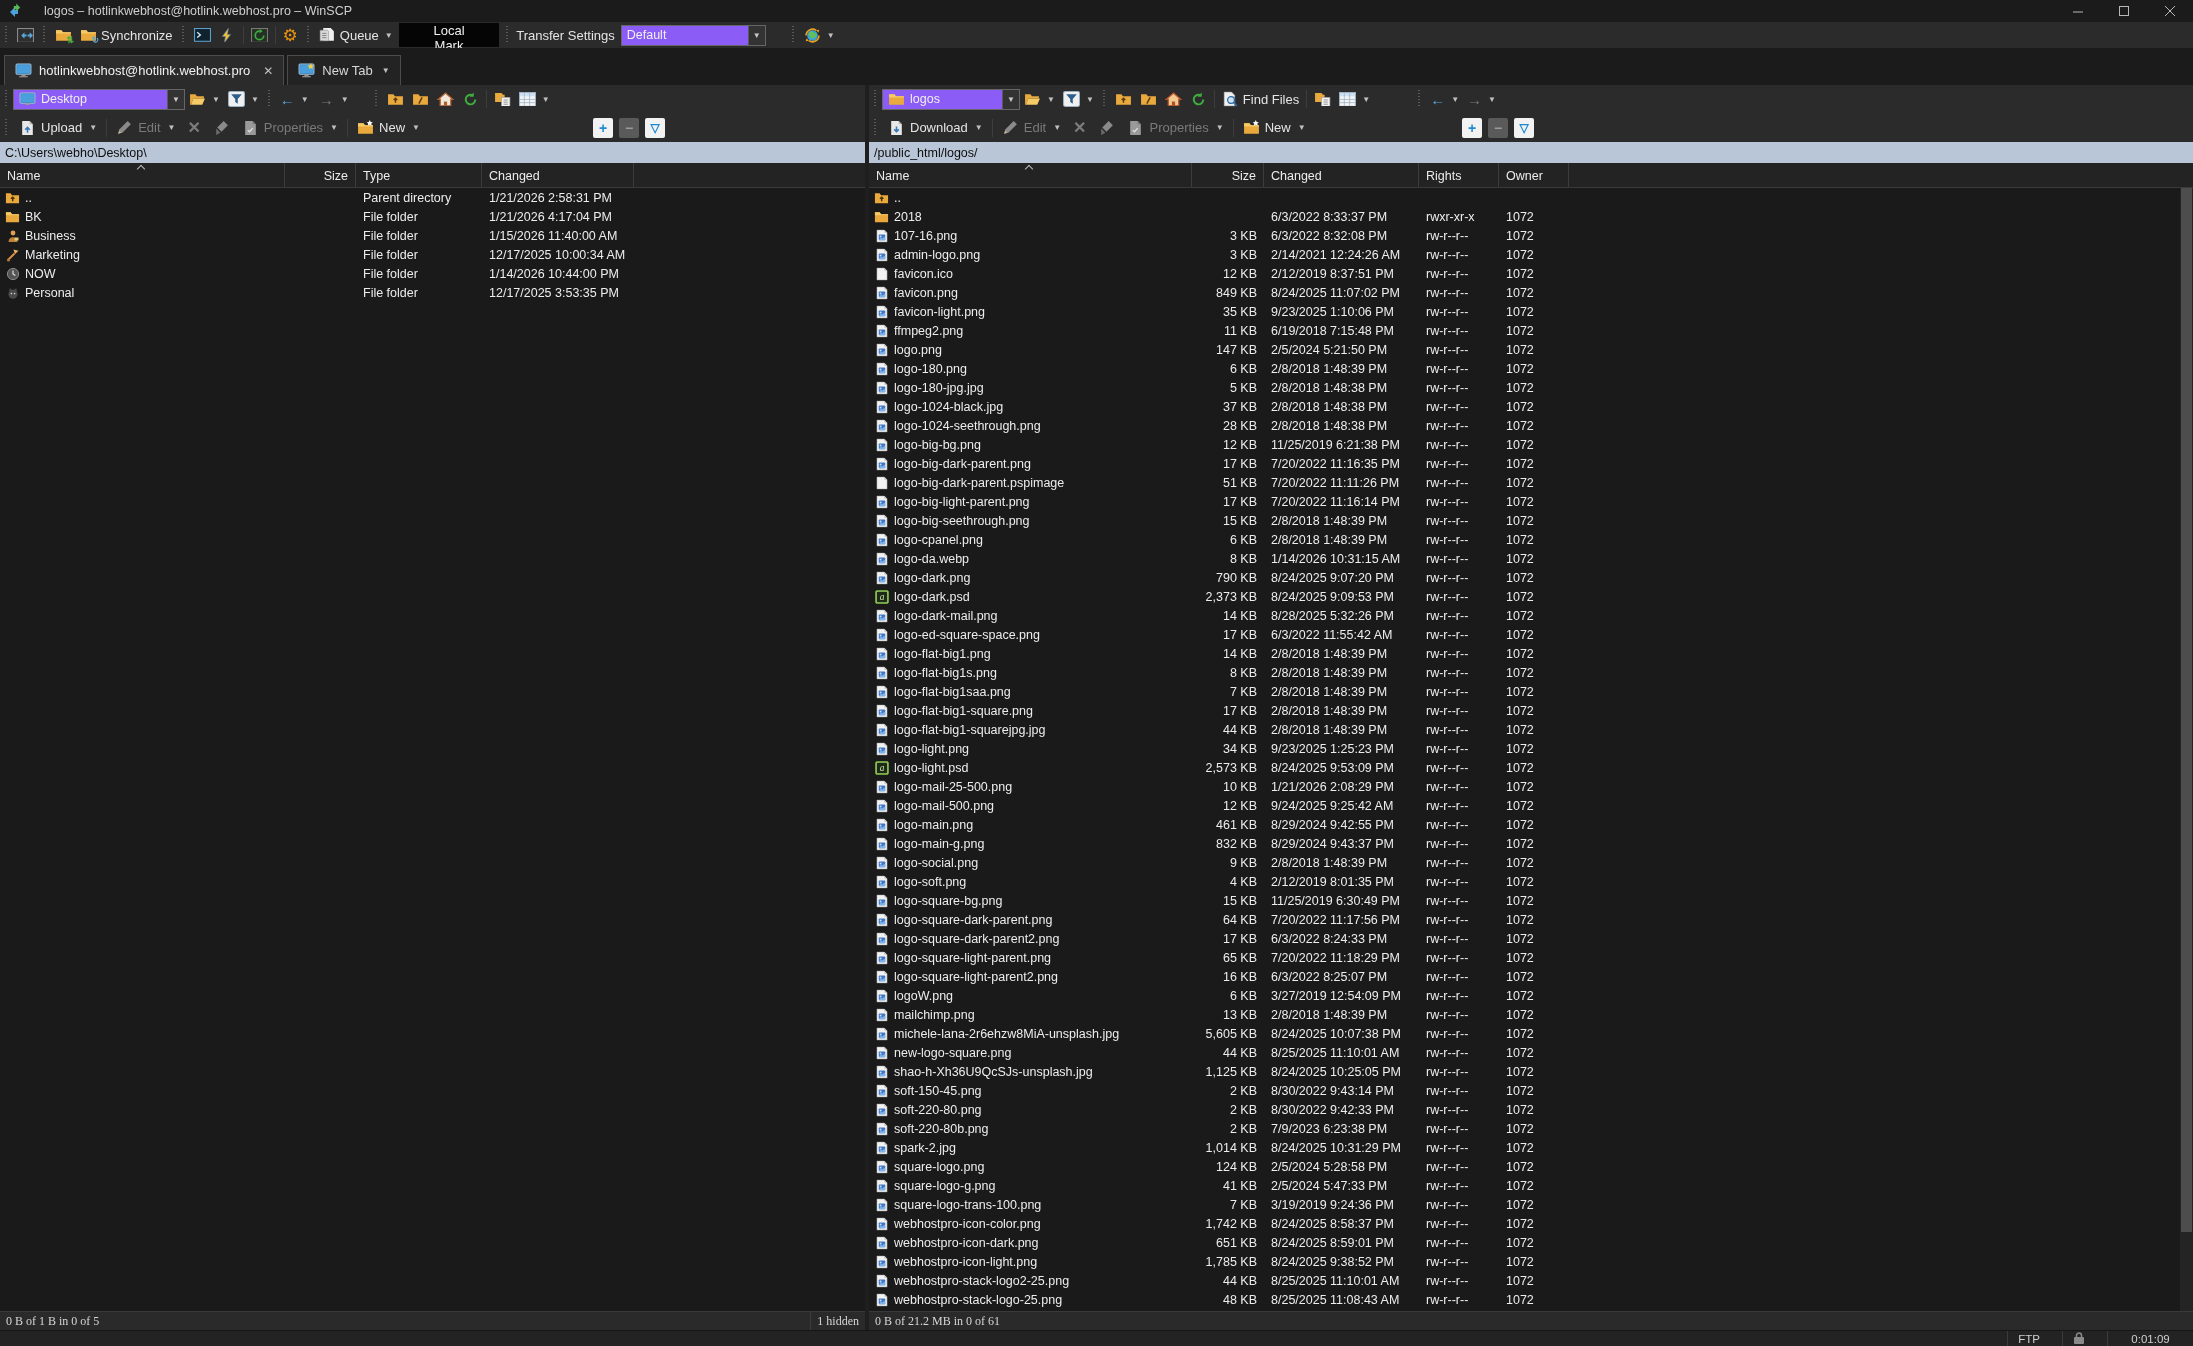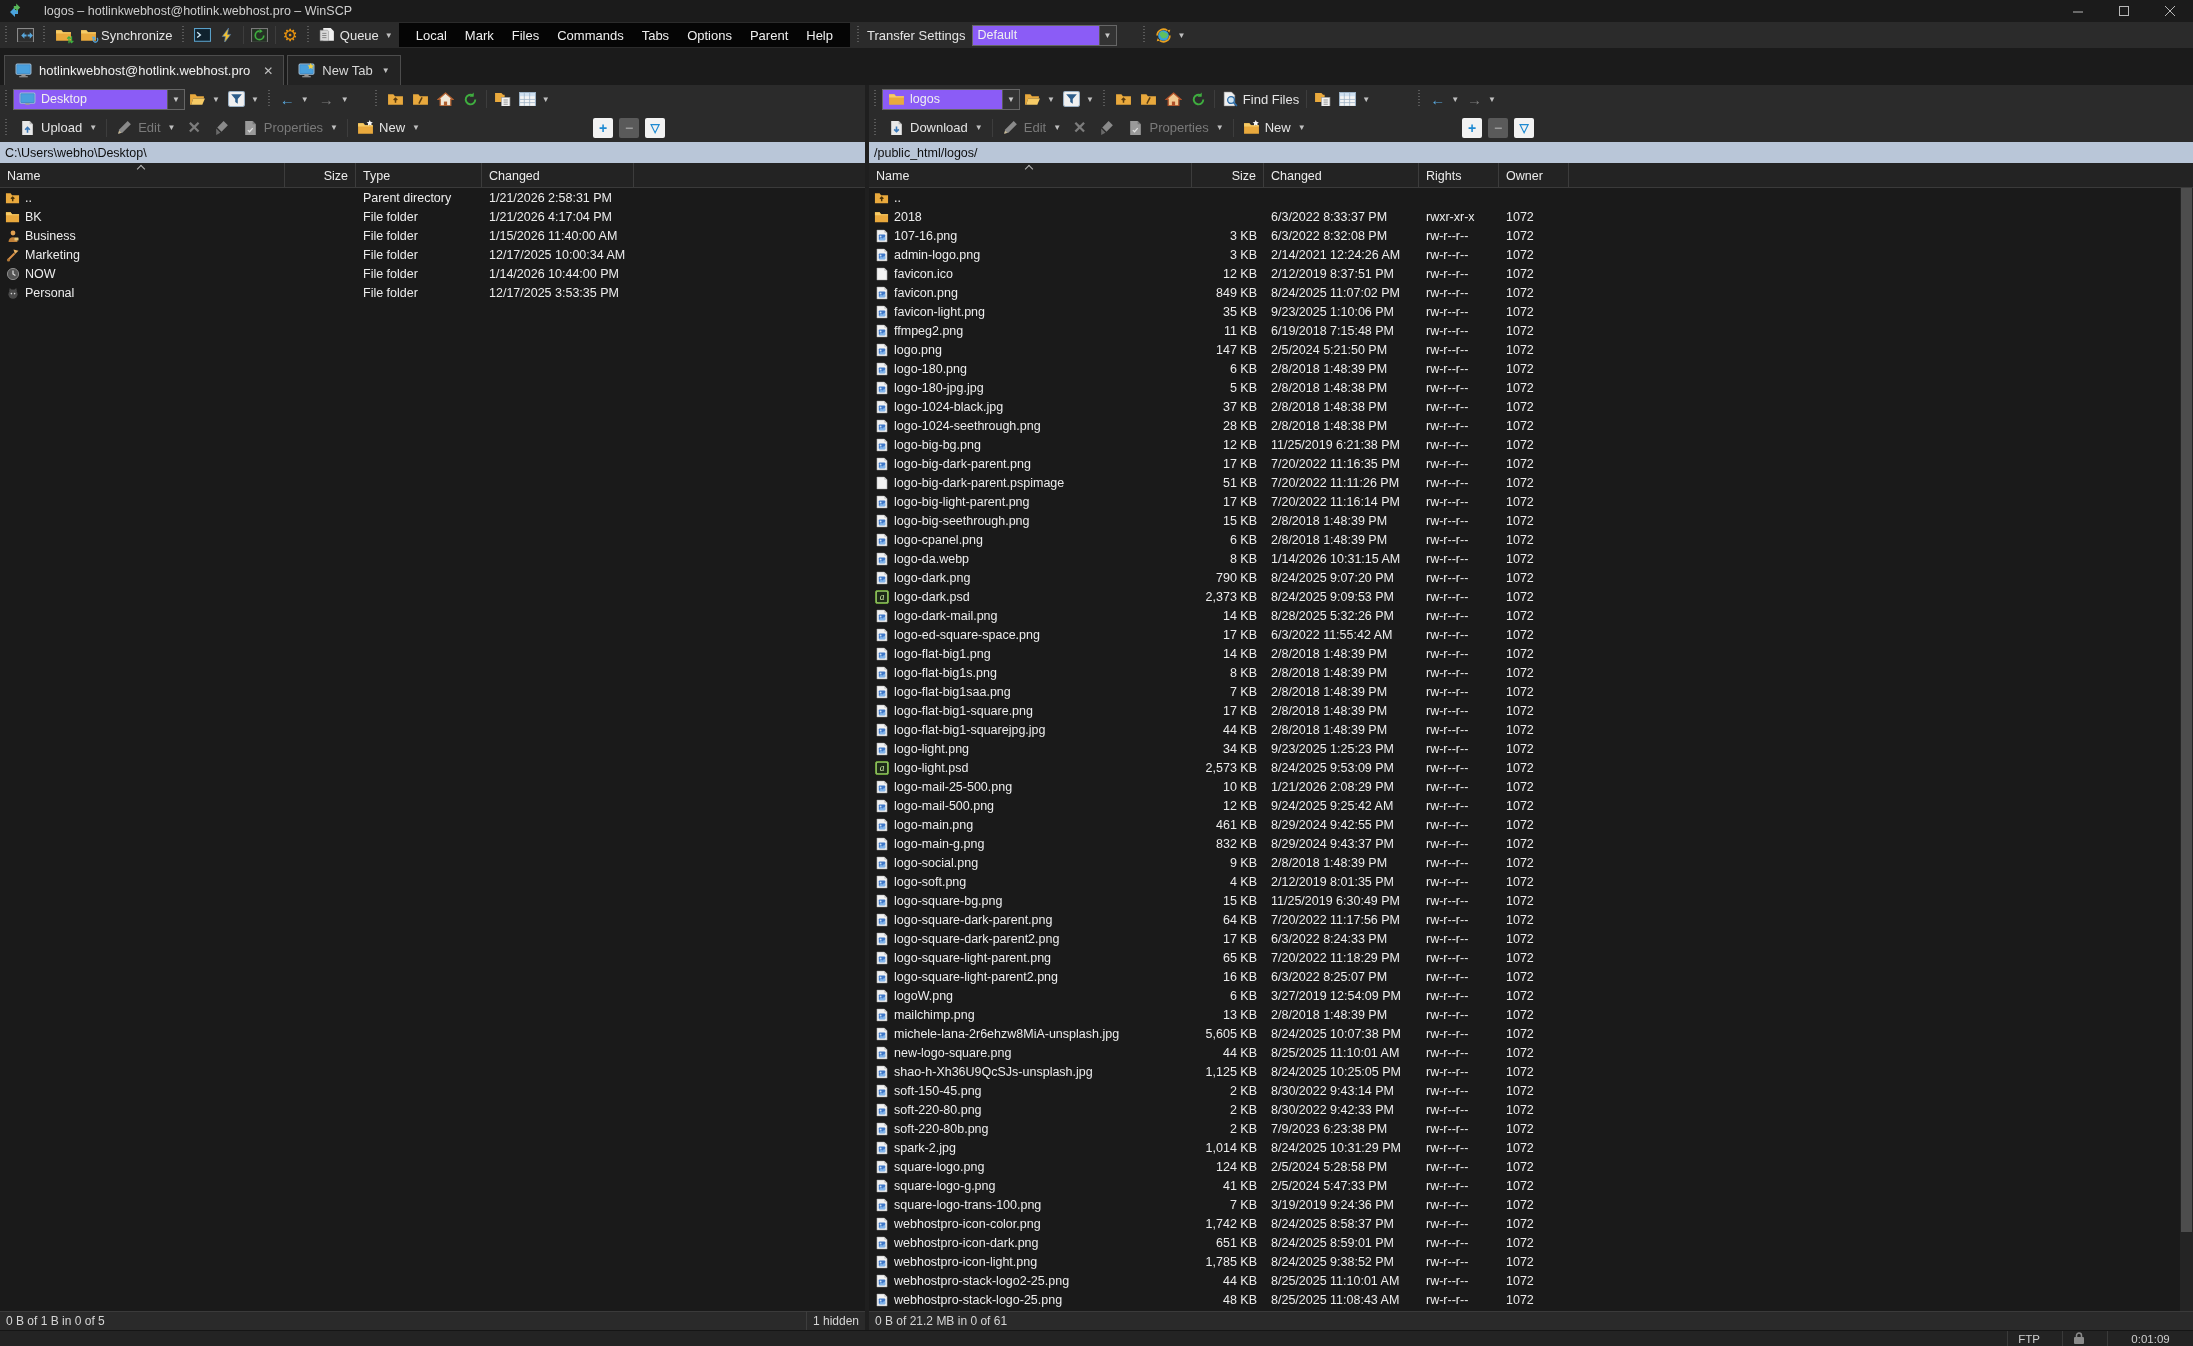--- a/index.html
+++ b/index.html
@@ -24,21 +24,21 @@
   .tbtn { height:24px; display:flex; align-items:center; padding:0 4px; gap:4px; color:#e4e4e4; }
   .tsep { width:1px; height:18px; background:#1a1a1a; border-right:1px solid #3d3d3d; margin:0 3px; }
   .caret { font-size:8px; color:#c0c0c0; margin-left:2px; }
   .icon16 { width:17px; height:16px; display:inline-flex; align-items:center; justify-content:center; position:relative; }
   .icon16 svg { display:block; }
   .glyph { font-size:15px; line-height:1; }
   .g-blue { color:#58a7dc; } .g-green { color:#3fae3f; } .g-orange { color:#e8930f; }
   .g-gray { color:#7c7c7c; }
   .overlay { position:absolute; right:-2px; bottom:-2px; font-size:9px; line-height:1; font-weight:bold; }
 
-  .menustrip { height:24px; background:#050505; display:flex; align-items:center; padding:0 8px; margin:16px 2px; }
+  .menustrip { height:24px; background:#050505; display:flex; align-items:center; padding:0 8px; margin:16px 2px;flex-direction:column; }
   .menu-item { color:#f0f0f0; padding:0 9px; font-size:13px; cursor:default; }
   .combo { height:21px; background:#8b5cf6; border:1px solid #666; display:flex; align-items:center;
            color:#f0f0f0; font-size:12.5px; position:relative; padding-left:5px; }
   .combo .dd { margin-left:auto; width:17px; height:100%; display:flex; align-items:center;
            justify-content:center; background:#333; border-left:1px solid #5a5a5a; color:#c8c8c8; font-size:8px; }
 
   
   .tabrow { height:37px; background:#1b1b1b; display:flex; align-items:flex-end; padding-left:4px; flex:0 0 auto; }
   .stab { height:30px; display:flex; align-items:center; gap:7px; padding:0 10px; font-size:13px;
           border:1px solid #4c4c4c; border-bottom:none; background:#2b2b2b; color:#f0f0f0; margin-right:3px; }
@@ -84,21 +84,21 @@
   .cell.size { text-align:right; }
   .cell.name { display:flex; align-items:center; gap:5px; padding-left:5px; }
   .ficon { width:15px; height:15px; flex:0 0 15px; display:inline-flex; align-items:center; justify-content:center; }
   .ficon svg { display:block; }
 
   .vscroll { position:absolute; top:0; right:0; width:13px; height:100%; background:#242424; }
   .vscroll .thumb { position:absolute; top:0; left:1px; width:11px; height:93%; background:#4d4d4d; }
 
   .pstatus { height:19px; background:#2a2a2a; border-top:1px solid #3a3a3a; display:flex;
              align-items:center; font-size:12px; color:#d6d6d6; flex:0 0 auto; }
-  .pstatus .scell { padding:15px 6px; height:100%; display:flex; align-items:center; }
+  .pstatus .scell { padding:15px 6px; height:100%; display:flex; align-items:center;font-family:Liberation Serif, serif; }
   .pstatus .scell.rt { margin-left:auto; border-left:1px solid #3d3d3d; }
 
   
   .bottombar { height:16px; background:#232323; border-top:1px solid #151515; display:flex;
                align-items:center; justify-content:flex-end; font-size:11.5px; color:#cfcfcf; flex:0 0 auto;gap:12px; }
   .bcell { height:100%; display:flex; align-items:center; justify-content:center;
            border-left:1px solid #3a3a3a; padding:0 10px; }
   .bcell.time { width:86px; }
 </style>
 </head>

